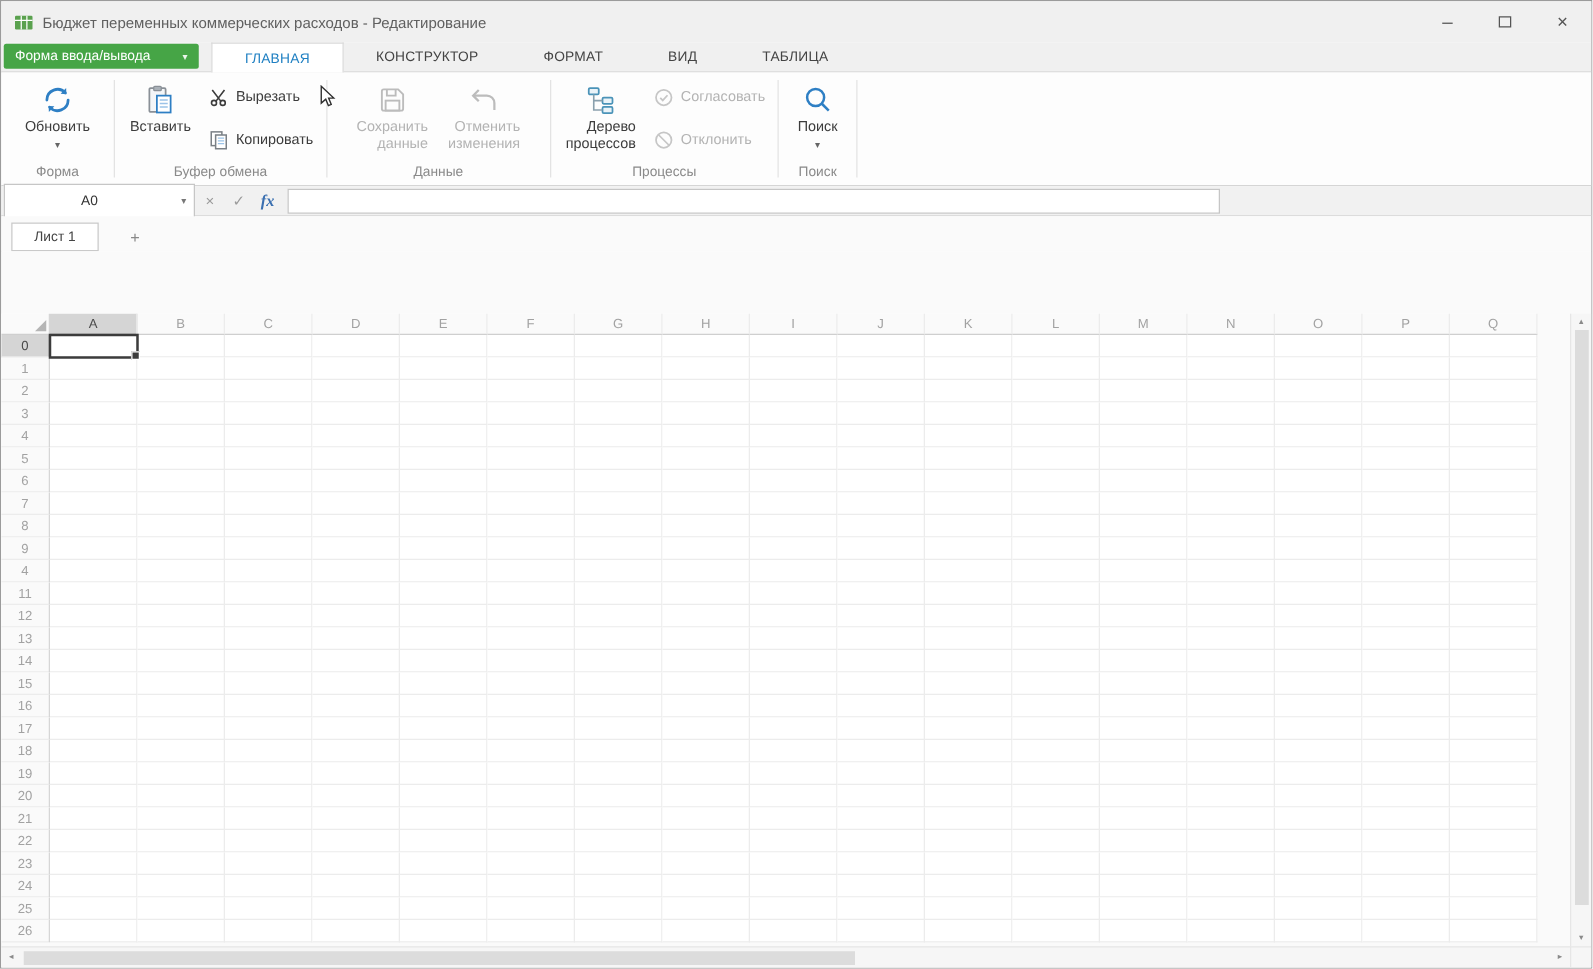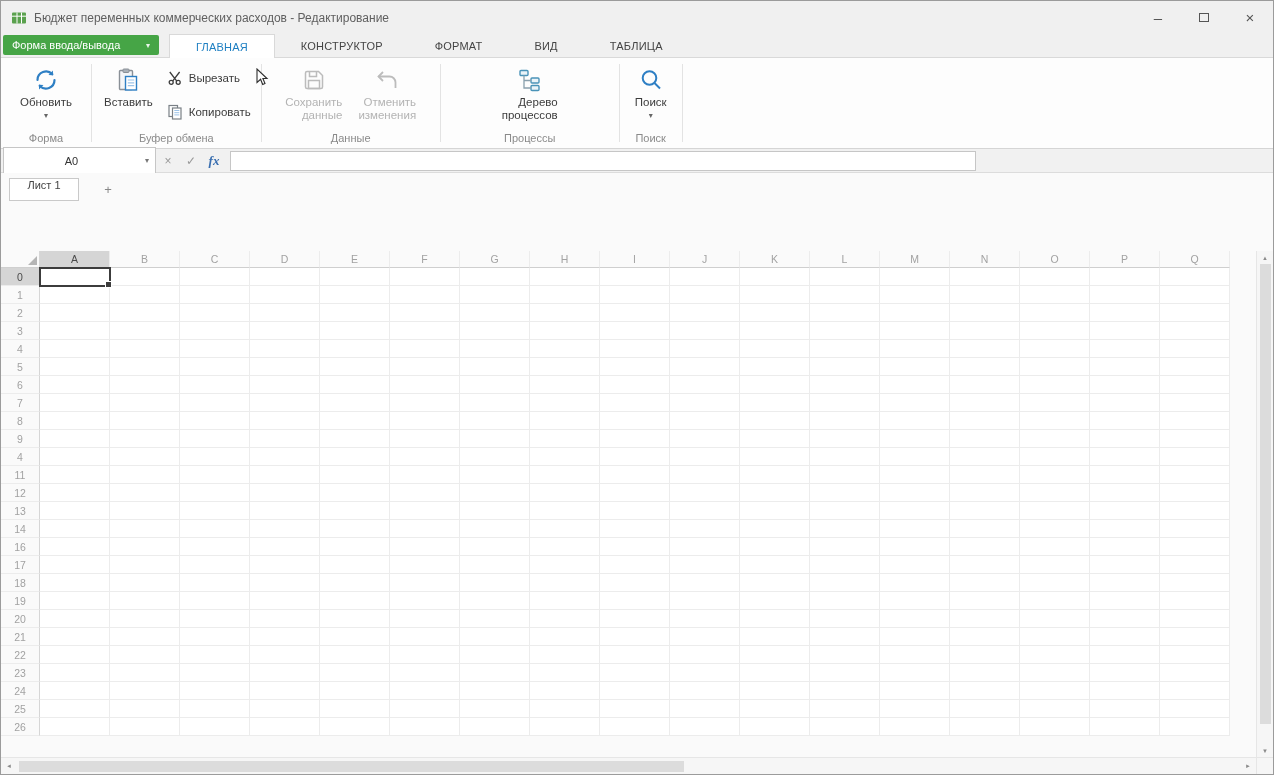--- a/index.html
+++ b/index.html
@@ -42,21 +42,21 @@
   .formulabar { height:24px; background:#f1f1f1; border-bottom:1px solid #dcdcdc; display:flex; align-items:center; flex-shrink:0; }
   .namebox { width:153px; height:28px; margin-left:2px; background:#fff; border:1px solid #c6c6c6; display:flex; align-items:center; font-size:11px; color:#333; }
   .namebox .txt { flex:1; text-align:center; }
   .namebox .dd { width:16px; color:#777; font-size:8px; text-align:center; }
   .fb-btn { width:22px; text-align:center; color:#9a9a9a; font-size:12px; margin-left:1px; }
   .fb-btn.fx { color:#3a6fb0; font-style:italic; font-family:"Liberation Serif",serif; font-size:13px; font-weight:bold; }
   .fb-input { width:746px; height:20px; border:1px solid #c6c6c6; background:#fff; margin-left:5px; font-size:11px; padding:0 4px; font-family:inherit; outline:none; }
 
   
   .sheetstrip { height:28px; background:#fafafa; display:flex; align-items:flex-end; padding-left:8px; flex-shrink:0; }
-  .stab { height:23px; min-width:70px; background:#fff; border:1px solid #c9c9c9; display:flex; align-items:flex-start; justify-content:center; font-size:11px; color:#444; padding:0 12px; }
+  .stab { height:23px; min-width:70px; background:#fff; border:1px solid #c9c9c9; display:flex; align-items:center; justify-content:center; font-size:11px; color:#444; padding:0 12px; }
   .stab-add { width:30px; height:23px; display:flex; align-items:center; justify-content:center; color:#888; font-size:13px; margin-left:14px; }
 
   
   .gridarea { flex:1; position:relative; background:#fafafa; overflow:hidden; }
   .grid { position:absolute; left:0; top:50px; background:#fff; }
   .hdr-row { display:flex; height:17px; background:#fafafa; }
   .corner { width:39px; height:17px; position:relative; border-right:1px solid #d6d6d6; border-bottom:1px solid #cfcfcf; }
   .corner::after { content:""; position:absolute; right:2px; bottom:2px; width:0; height:0; border-left:9px solid transparent; border-bottom:9px solid #b5b5b5; }
   .col-h { width:70px; height:17px; line-height:17px; text-align:center; font-size:10.5px; color:#a2a2a2; border-right:1px solid #ececec; border-bottom:1px solid #cfcfcf; }
   .col-h.sel { background:#d5d5d5; color:#4a4a4a; border-bottom:1px solid #9a9a9a; }
@@ -218,20 +218,40 @@
         <div class="rb-big">
           <span class="icon">
             <svg viewBox="0 0 26 26" width="26" height="26" fill="none">
                 <rect x="3" y="3.5" width="8" height="5" rx="1" fill="#eaf3f8" stroke="#4a93b8" stroke-width="1.4"></rect>
                 <rect x="14" y="11" width="8" height="5" rx="1" fill="#eaf3f8" stroke="#4a93b8" stroke-width="1.4"></rect>
                 <rect x="14" y="18.5" width="8" height="5" rx="1" fill="#eaf3f8" stroke="#4a93b8" stroke-width="1.4"></rect>
                 <path d="M7 8.5V21h7M7 13.5h7" stroke="#8aa0ad" stroke-width="1.3"></path>
               </svg>
           </span>
           <span class="lbl"><span>Дерево</span><br><span>процессов</span></span>
+        </div>
+        <div class="smalls">
+          <div class="rb-small disabled">
+            <span class="icon16">
+              <svg viewBox="0 0 16 16" width="16" height="16" fill="none" stroke="#c6c6c6" stroke-width="1.4">
+                  <circle cx="8" cy="8" r="6.2"></circle>
+                  <path d="M5.2 8.3l2 2L11 6.2"></path>
+                </svg>
+            </span>
+            <span>Согласовать</span>
+          </div>
+          <div class="rb-small disabled">
+            <span class="icon16">
+              <svg viewBox="0 0 16 16" width="16" height="16" fill="none" stroke="#c6c6c6" stroke-width="1.4">
+                  <circle cx="8" cy="8" r="6.2"></circle>
+                  <path d="M3.8 3.8l8.4 8.4"></path>
+                </svg>
+            </span>
+            <span>Отклонить</span>
+          </div>
         </div>
       </div>
       <div class="grp-label">Процессы</div>
     </div>
 
     <div class="rsep"></div>
 
     <div class="rgroup" style="min-width:62px">
       <div class="grp-content">
         <div class="rb-big">
@@ -586,20 +606,40 @@
             <div class="cell"></div>
             <div class="cell"></div>
             <div class="cell"></div>
             <div class="cell"></div>
             <div class="cell"></div>
             <div class="cell"></div>
             <div class="cell"></div>
             <div class="cell"></div>
           </div>
           <div class="grid-row">
+            <div class="row-h">15</div>
+            <div class="cell"></div>
+            <div class="cell"></div>
+            <div class="cell"></div>
+            <div class="cell"></div>
+            <div class="cell"></div>
+            <div class="cell"></div>
+            <div class="cell"></div>
+            <div class="cell"></div>
+            <div class="cell"></div>
+            <div class="cell"></div>
+            <div class="cell"></div>
+            <div class="cell"></div>
+            <div class="cell"></div>
+            <div class="cell"></div>
+            <div class="cell"></div>
+            <div class="cell"></div>
+            <div class="cell"></div>
+          </div>
+          <div class="grid-row">
             <div class="row-h">16</div>
             <div class="cell"></div>
             <div class="cell"></div>
             <div class="cell"></div>
             <div class="cell"></div>
             <div class="cell"></div>
             <div class="cell"></div>
             <div class="cell"></div>
             <div class="cell"></div>
             <div class="cell"></div>

